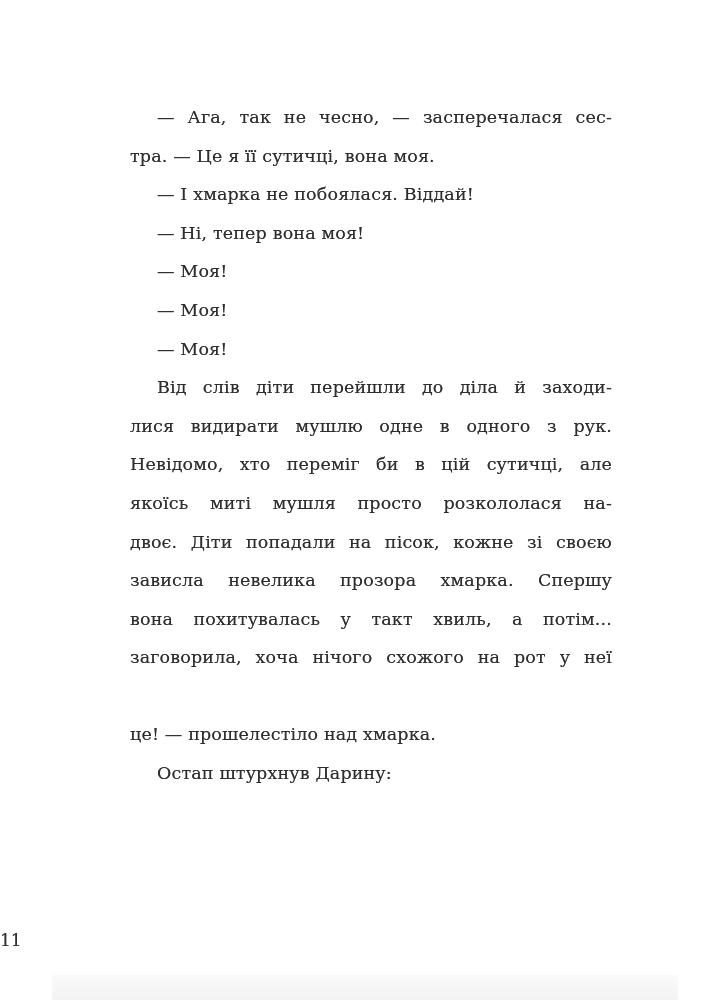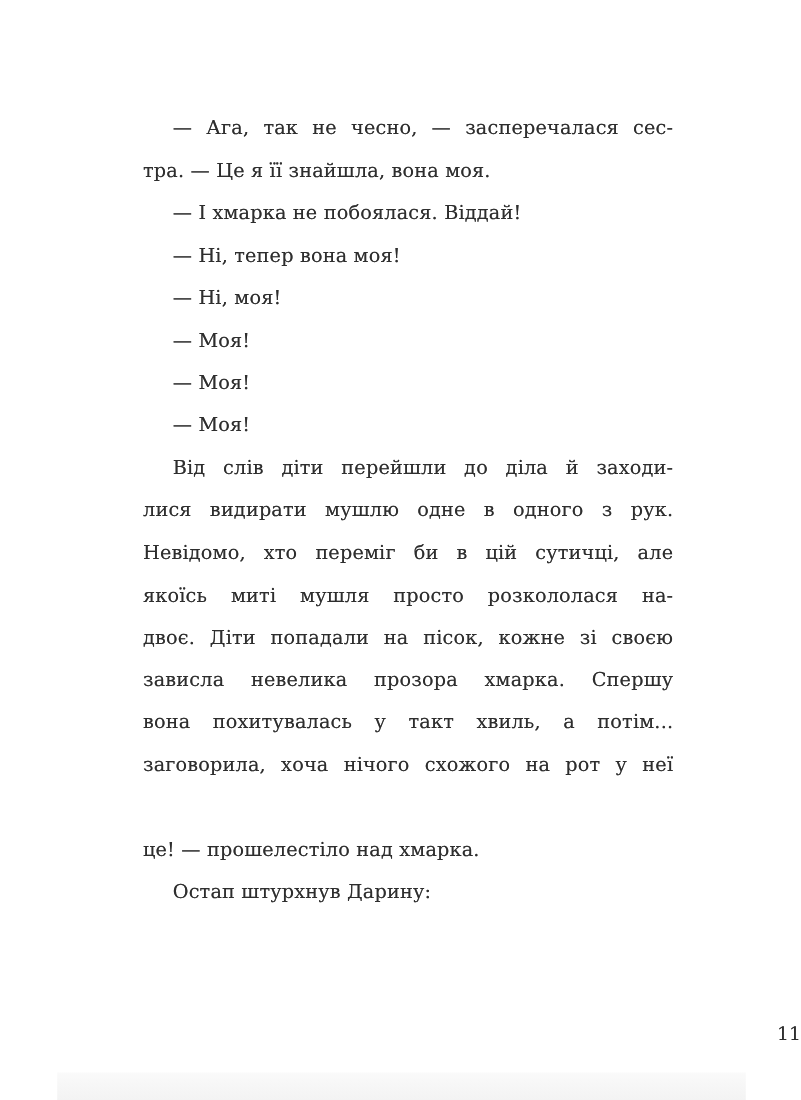--- a/index.html
+++ b/index.html
@@ -48,36 +48,35 @@
     .line.justify {
       text-align: justify;
       text-align-last: justify;
     }
     .gap { height: 38px; }
     .page-number {
       position: absolute;
       top: 930px;
       left: 0;
       width: 728px;
-      text-align: right;
+      text-align: left;
       font-size: 17px;
       color: #2e2e2e;
       text-shadow: 0 0 0.6px rgba(40,40,40,0.6);
     }
   </style>
 </head>
 <body>
 
 <div class="page">
   <div class="text-block">
     <div class="line indent justify">— Ага, так не чесно, — засперечалася сес-</div>
-    <div class="line">тра. — Це я її знайшла, вона моя.</div>
+    <div class="line">тра. — Це я її сутичці, вона моя.</div>
     <div class="line indent">— І хмарка не побоялася. Віддай!</div>
     <div class="line indent">— Ні, тепер вона моя!</div>
-    <div class="line indent">— Ні, моя!</div>
     <div class="line indent">— Моя!</div>
     <div class="line indent">— Моя!</div>
     <div class="line indent">— Моя!</div>
     <div class="line indent justify">Від слів діти перейшли до діла й заходи-</div>
     <div class="line justify">лися видирати мушлю одне в одного з рук.</div>
     <div class="line justify">Невідомо, хто переміг би в цій сутичці, але</div>
     <div class="line justify">якоїсь миті мушля просто розкололася на-</div>
     <div class="line justify">двоє. Діти попадали на пісок, кожне зі своєю</div>
     <div class="line justify">зависла невелика прозора хмарка. Спершу</div>
     <div class="line justify">вона похитувалась у такт хвиль, а потім...</div>

